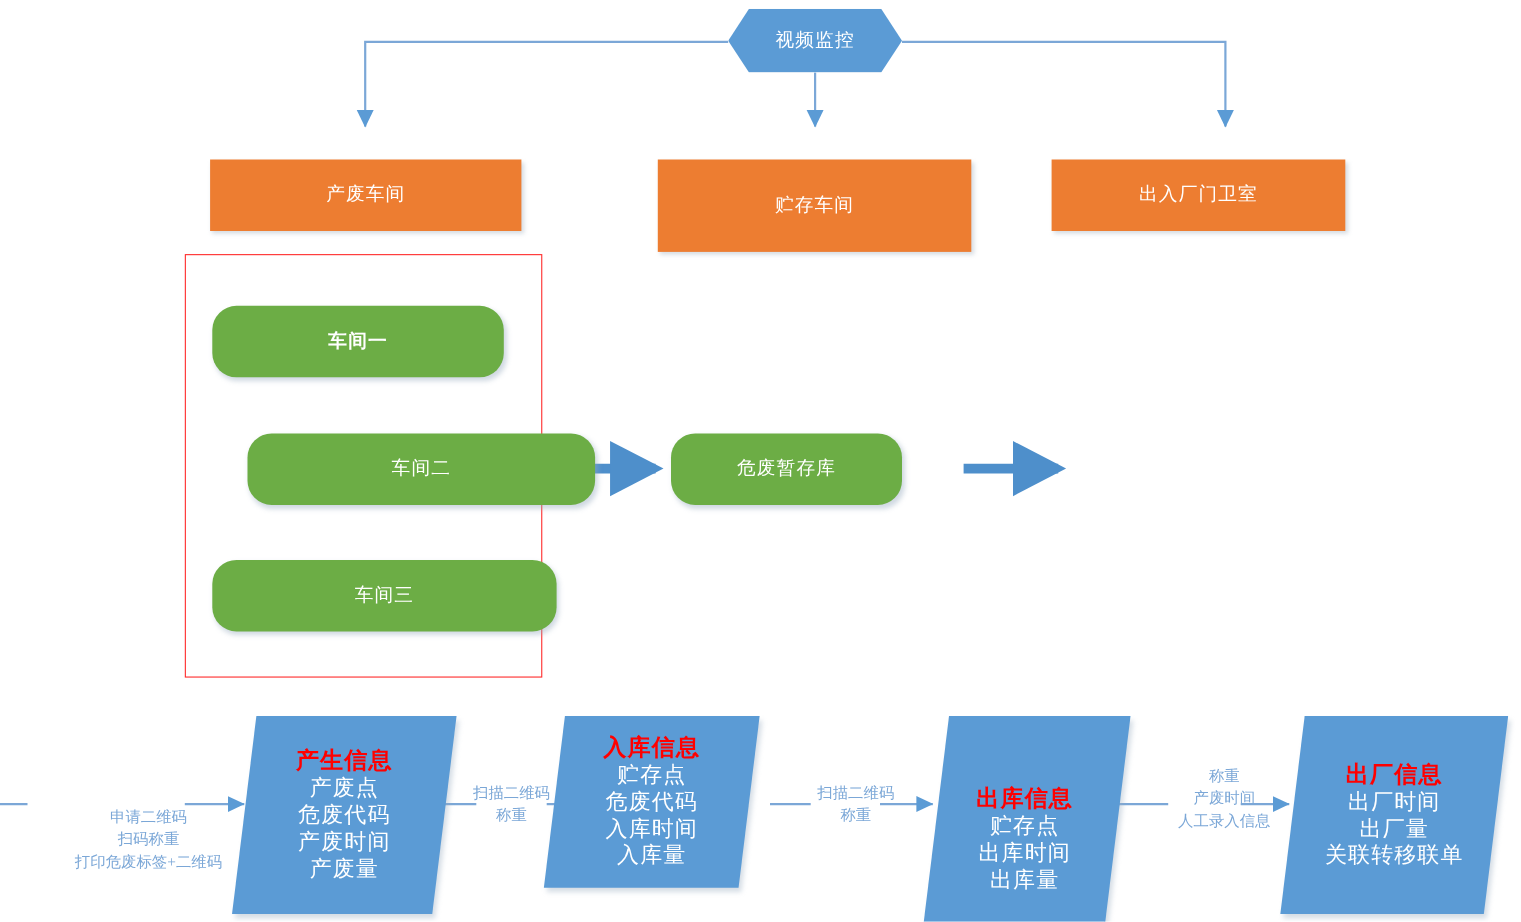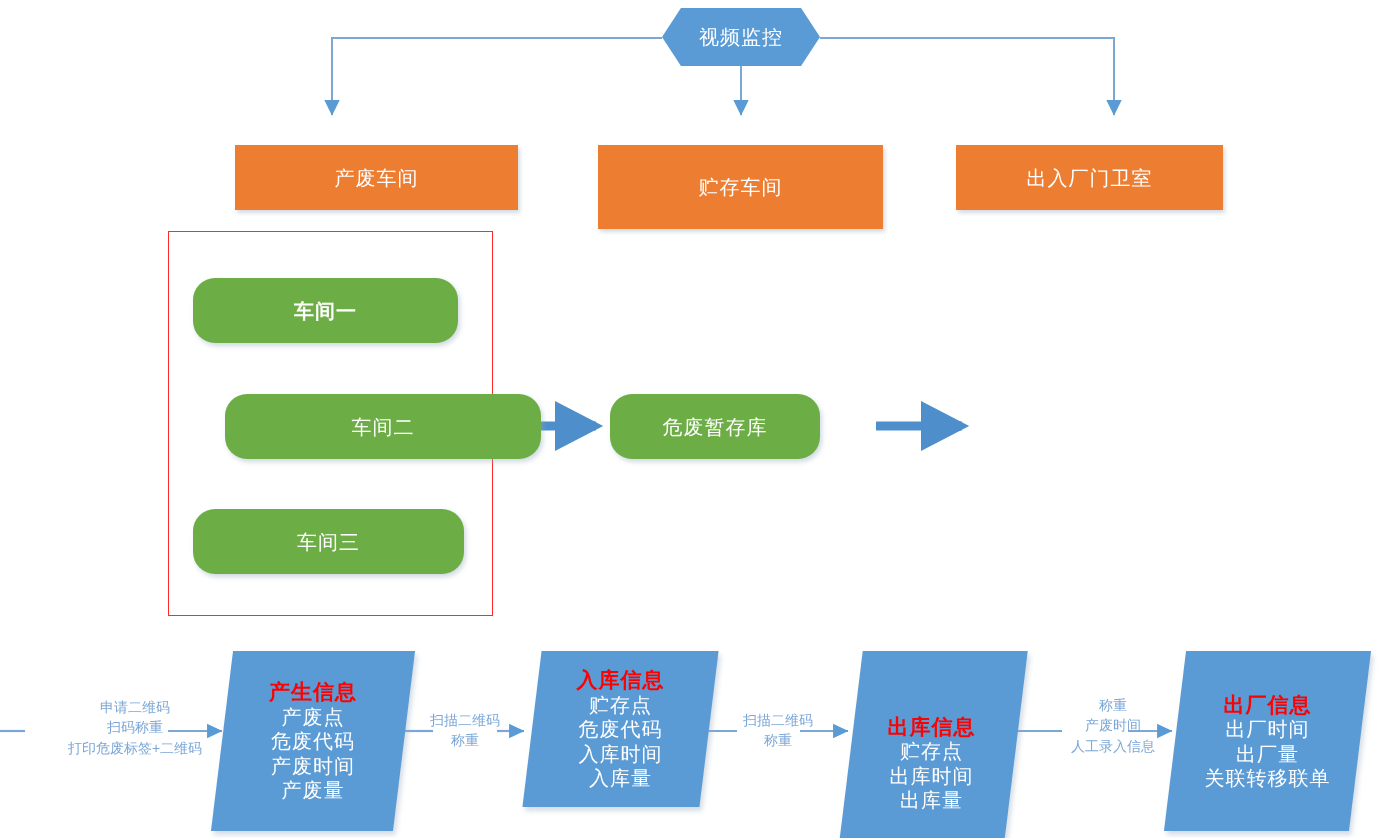--- a/index.html
+++ b/index.html
@@ -22,21 +22,21 @@
     position: absolute;
     left: 0; top: 0;
     width: 1383px;
     height: 838px;
     pointer-events: none;
   }
 
   
   .node-label {
     color: #ffffff;
-    font-size: 20px;
+    font-size: 17px;
     letter-spacing: 1px;
     line-height: 1.2;
     white-space: nowrap;
   }
 
   
   .hexagon {
     position: absolute;
     display: flex;
     align-items: center;
@@ -165,21 +165,21 @@
       <path d="M800,731 L848,731" marker-end="url(#arrowSm)"></path>
       <path d="M1013,731 L1062,731"></path>
       <path d="M1128,731 L1172,731" marker-end="url(#arrowSm)"></path>
     </g>
   </svg>
 
   <div class="hexagon" style="left:662px; top:8px; width:158px; height:58px;">
     <span class="node-label">视频监控</span>
   </div>
 
-  <div class="orange-box" style="left:191px; top:145px; width:283px; height:65px;margin-left:44px;">
+  <div class="orange-box" style="left:191px; top:145px; width:283px; height:65px;">
     <span class="node-label">产废车间</span>
   </div>
 
   <div class="orange-box" style="left:598px; top:145px; width:285px; height:84px;">
     <span class="node-label">贮存车间</span>
   </div>
 
   <div class="orange-box" style="left:956px; top:145px; width:267px; height:65px;">
     <span class="node-label">出入厂门卫室</span>
   </div>
@@ -187,30 +187,30 @@
   <div class="red-group" style="left:168px; top:231px; width:325px; height:385px;"></div>
 
   <div class="green-box" style="left:193px; top:278px; width:265px; height:65px;font-weight:bold;">
     <span class="node-label">车间一</span>
   </div>
 
   <div class="green-box" style="left:193px; top:394px; width:316px; height:65px;margin-left:32px;">
     <span class="node-label">车间二</span>
   </div>
 
-  <div class="green-box" style="left:193px; top:509px; width:271px; height:65px;">
+  <div class="green-box" style="left:193px; top:509px; width:313px; height:65px;">
     <span class="node-label">车间三</span>
   </div>
 
   <div class="green-box" style="left:610px; top:394px; width:210px; height:65px;">
     <span class="node-label">危废暂存库</span>
   </div>
 
 
-  <div class="edge-caption" style="left:50px; top:697px; width:170px;">
+  <div class="edge-caption" style="left:50px; top:734px; width:170px;font-family:Liberation Serif, serif;">
     <div>申请二维码</div>
     <div>扫码称重</div>
     <div>打印危废标签+二维码</div>
   </div>
 
   <div class="edge-caption" style="left:415px; top:710px; width:100px;">
     <div>扫描二维码</div>
     <div>称重</div>
   </div>
 
@@ -229,21 +229,21 @@
     <div class="para-bg"></div>
     <div class="para-text">
       <div class="para-title">产生信息</div>
       <div class="para-line">产废点</div>
       <div class="para-line">危废代码</div>
       <div class="para-line">产废时间</div>
       <div class="para-line">产废量</div>
     </div>
   </div>
 
-  <div class="para-wrap" style="left:532px; top:651px; width:177px; height:156px;">
+  <div class="para-wrap" style="left:504px; top:651px; width:177px; height:156px;">
     <div class="para-bg"></div>
     <div class="para-text">
       <div class="para-title">入库信息</div>
       <div class="para-line">贮存点</div>
       <div class="para-line">危废代码</div>
       <div class="para-line">入库时间</div>
       <div class="para-line">入库量</div>
     </div>
   </div>
 

